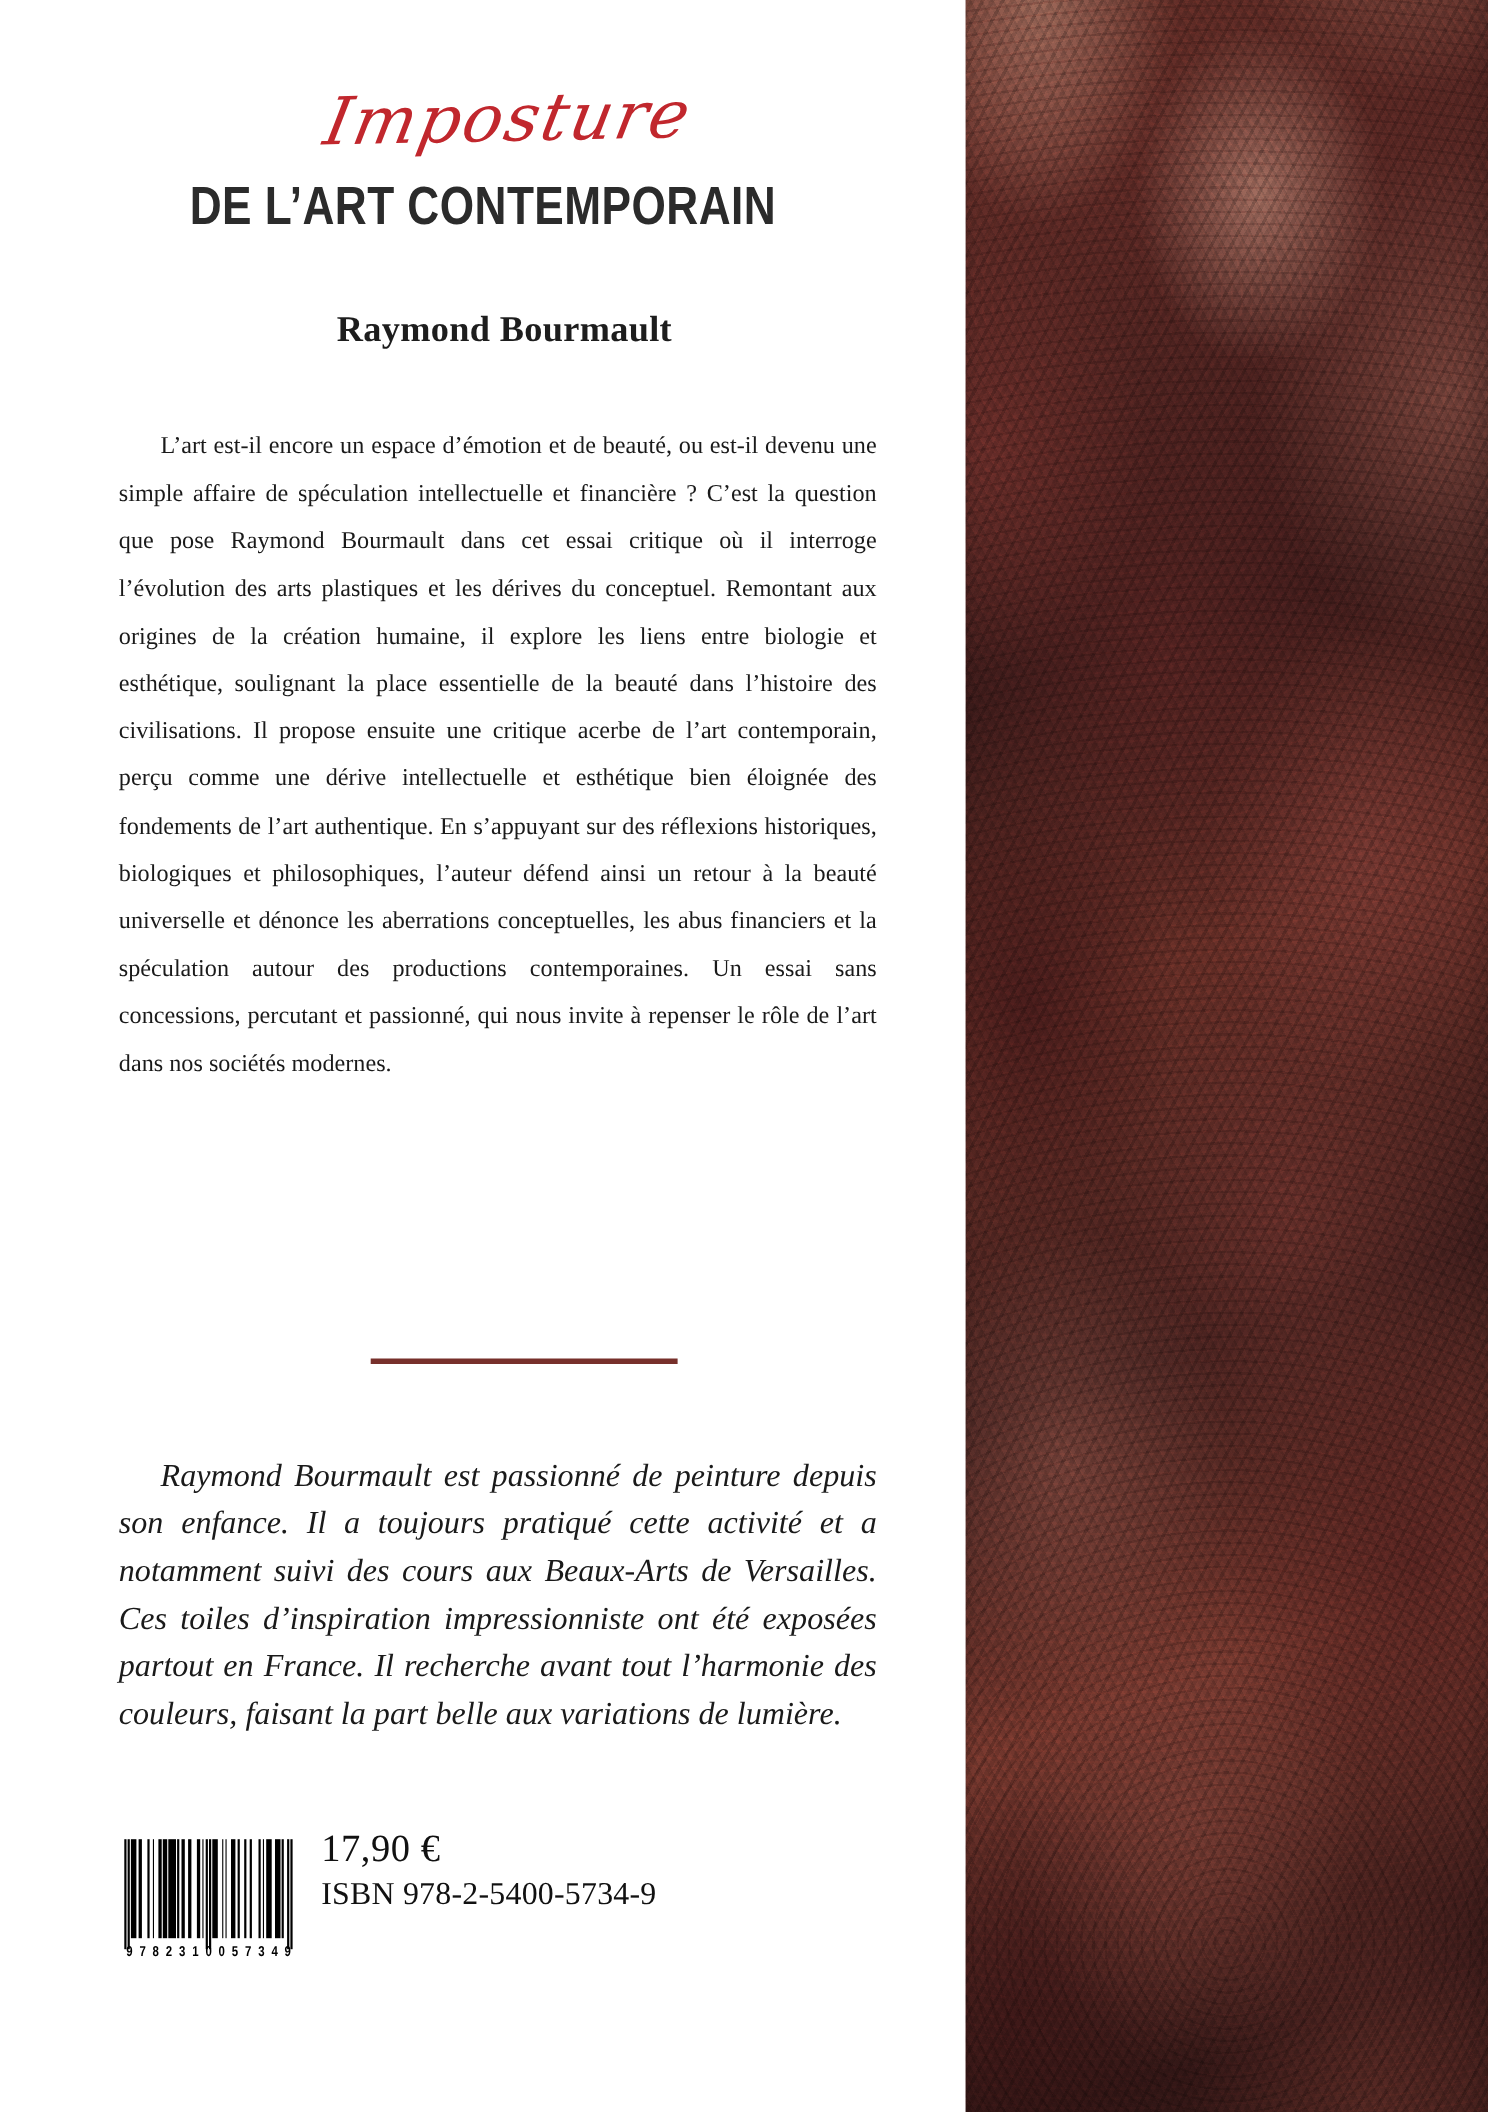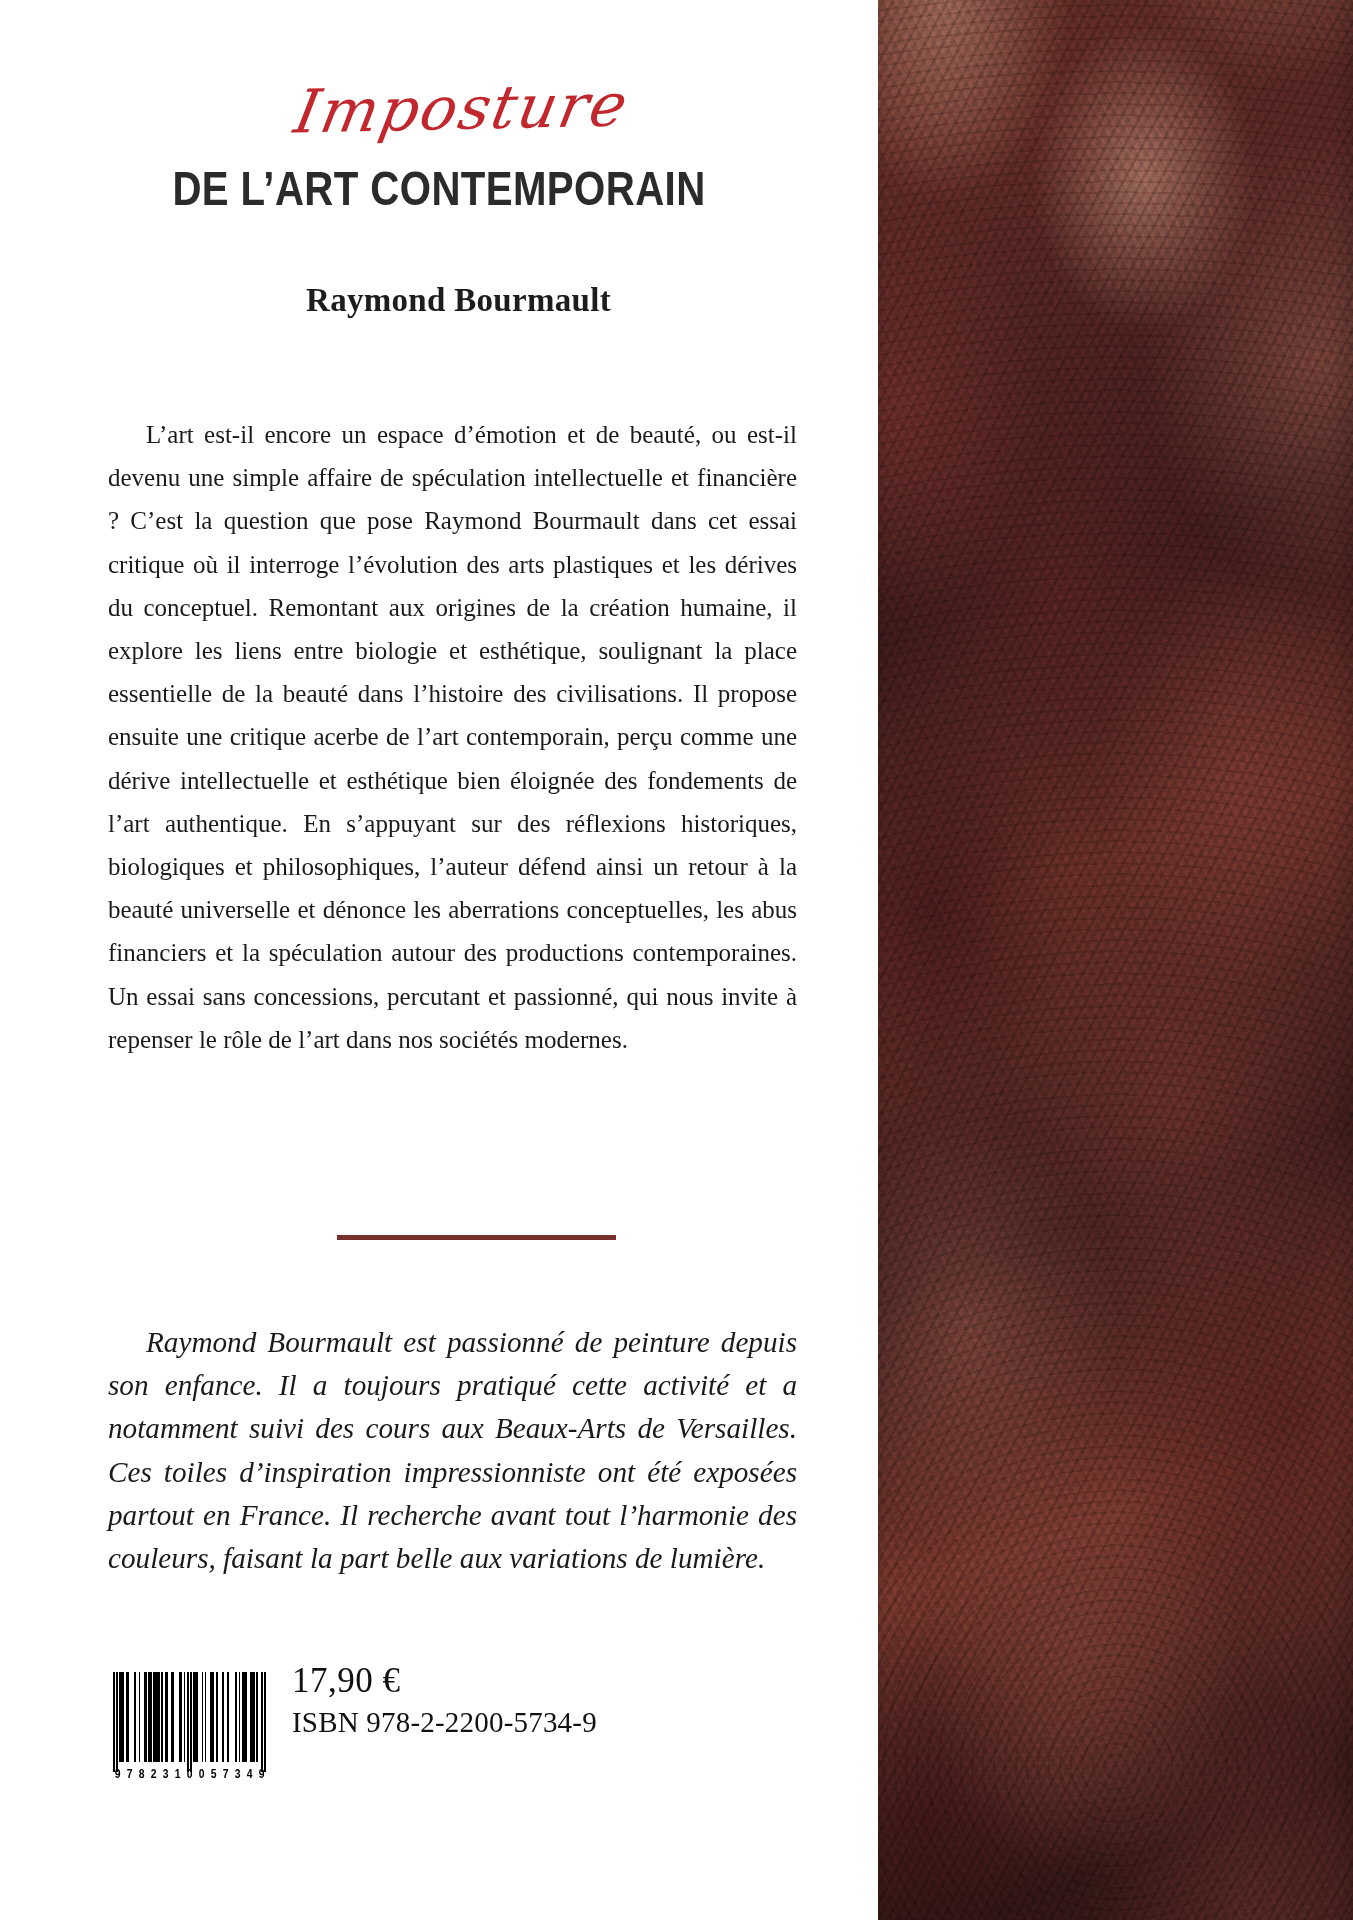--- a/index.html
+++ b/index.html
@@ -89,23 +89,23 @@
     text-align:center;
     font-family:"Liberation Serif", serif;
     font-weight:700;
     font-size:33px;
     color:#1d1d1d;
     letter-spacing:.3px;
     margin-left:39px;
   }
 
   .blurb{
-    position:absolute;left:108px;top:413px;width:689px;
-    font-family:"Liberation Serif", serif;
-    font-size:25px;
+    position:absolute;left:108px;top:383px;width:689px;
+    font-family:"Liberation Serif", serif;
+    font-size:22px;
     line-height:43.2px;
     color:#1a1a1a;
     text-align:justify;
     text-indent:38px;
     hyphens:none;
   }
 
   .rule{
     position:absolute;left:337px;top:1235px;width:279px;height:5px;
     background:#77302b;
@@ -258,19 +258,19 @@
             <i>5</i>
             <i>7</i>
             <i>3</i>
             <i>4</i>
             <i>9</i>
           </div>
       </div>
 
       <div class="pubinfo">
         <div class="price">17,90 €</div>
-        <div class="isbn">ISBN 978-2-2200-5734-9</div>
+        <div class="isbn">ISBN 978-2-5400-5734-9</div>
       </div>
 
     </div>
 
   </div>
 </div>
 
 </body></html>

